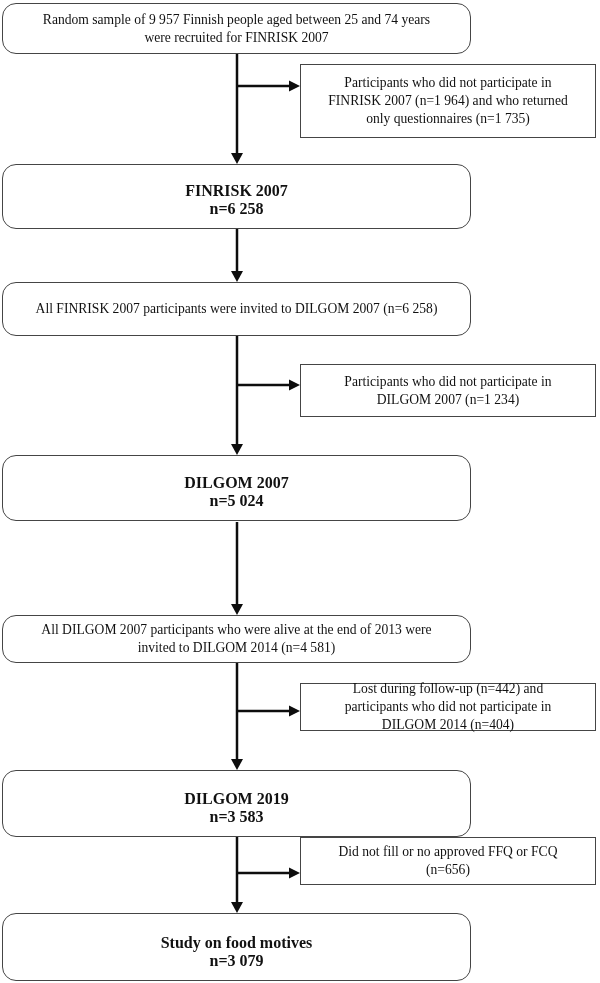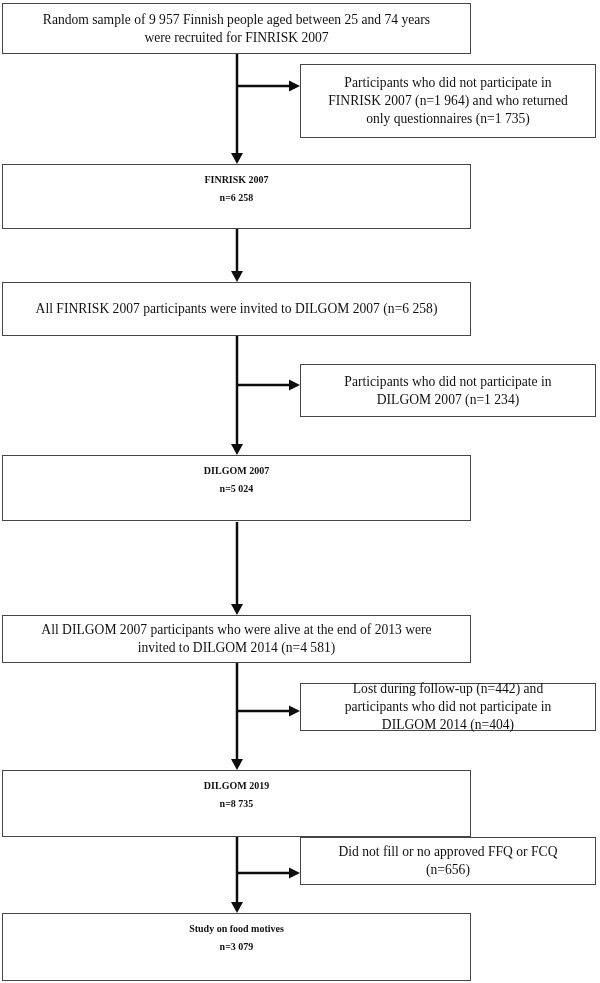--- a/index.html
+++ b/index.html
@@ -26,26 +26,26 @@
     background: var(--background, #ffffff);
     display: flex;
     flex-direction: column;
     align-items: center;
     justify-content: center;
     text-align: center;
     font-size: 13.6px;
     line-height: 18px;
     z-index: 2;
   }
-  .box.main { left: 2px;   width: 469px; }
+  .box.main { left: 2px;   width: 469px; border-radius: 14px; }
   .box.side { left: 300px; width: 296px; }
   .box.headline {
     font-weight: bold;
-    font-size: 10px;
-    justify-content: flex-start;
+    font-size: 16px;
+    justify-content: flex-end;
     padding: 6px 0 10px 0;
   }
   .line { width: 100%; }
 </style>
 </head>
 <body>
 
 <div class="canvas">
 
   <svg class="connectors" viewBox="0 0 600 983">
@@ -114,21 +114,21 @@
     <div class="line">n=5 024</div>
   </div>
 
   <div class="box main" style="top:615px;height:48px">
     <div class="line">All DILGOM 2007 participants who were alive at the end of 2013 were</div>
     <div class="line">invited to DILGOM 2014 (n=4 581)</div>
   </div>
 
   <div class="box main headline" style="top:770px;height:67px">
     <div class="line">DILGOM 2019</div>
-    <div class="line">n=8 735</div>
+    <div class="line">n=3 583</div>
   </div>
 
   <div class="box main headline" style="top:913px;height:68px">
     <div class="line">Study on food motives</div>
     <div class="line">n=3 079</div>
   </div>
 
   <div class="box side" style="top:64px;height:74px">
     <div class="line">Participants who did not participate in</div>
     <div class="line">FINRISK 2007 (n=1 964) and who returned</div>

